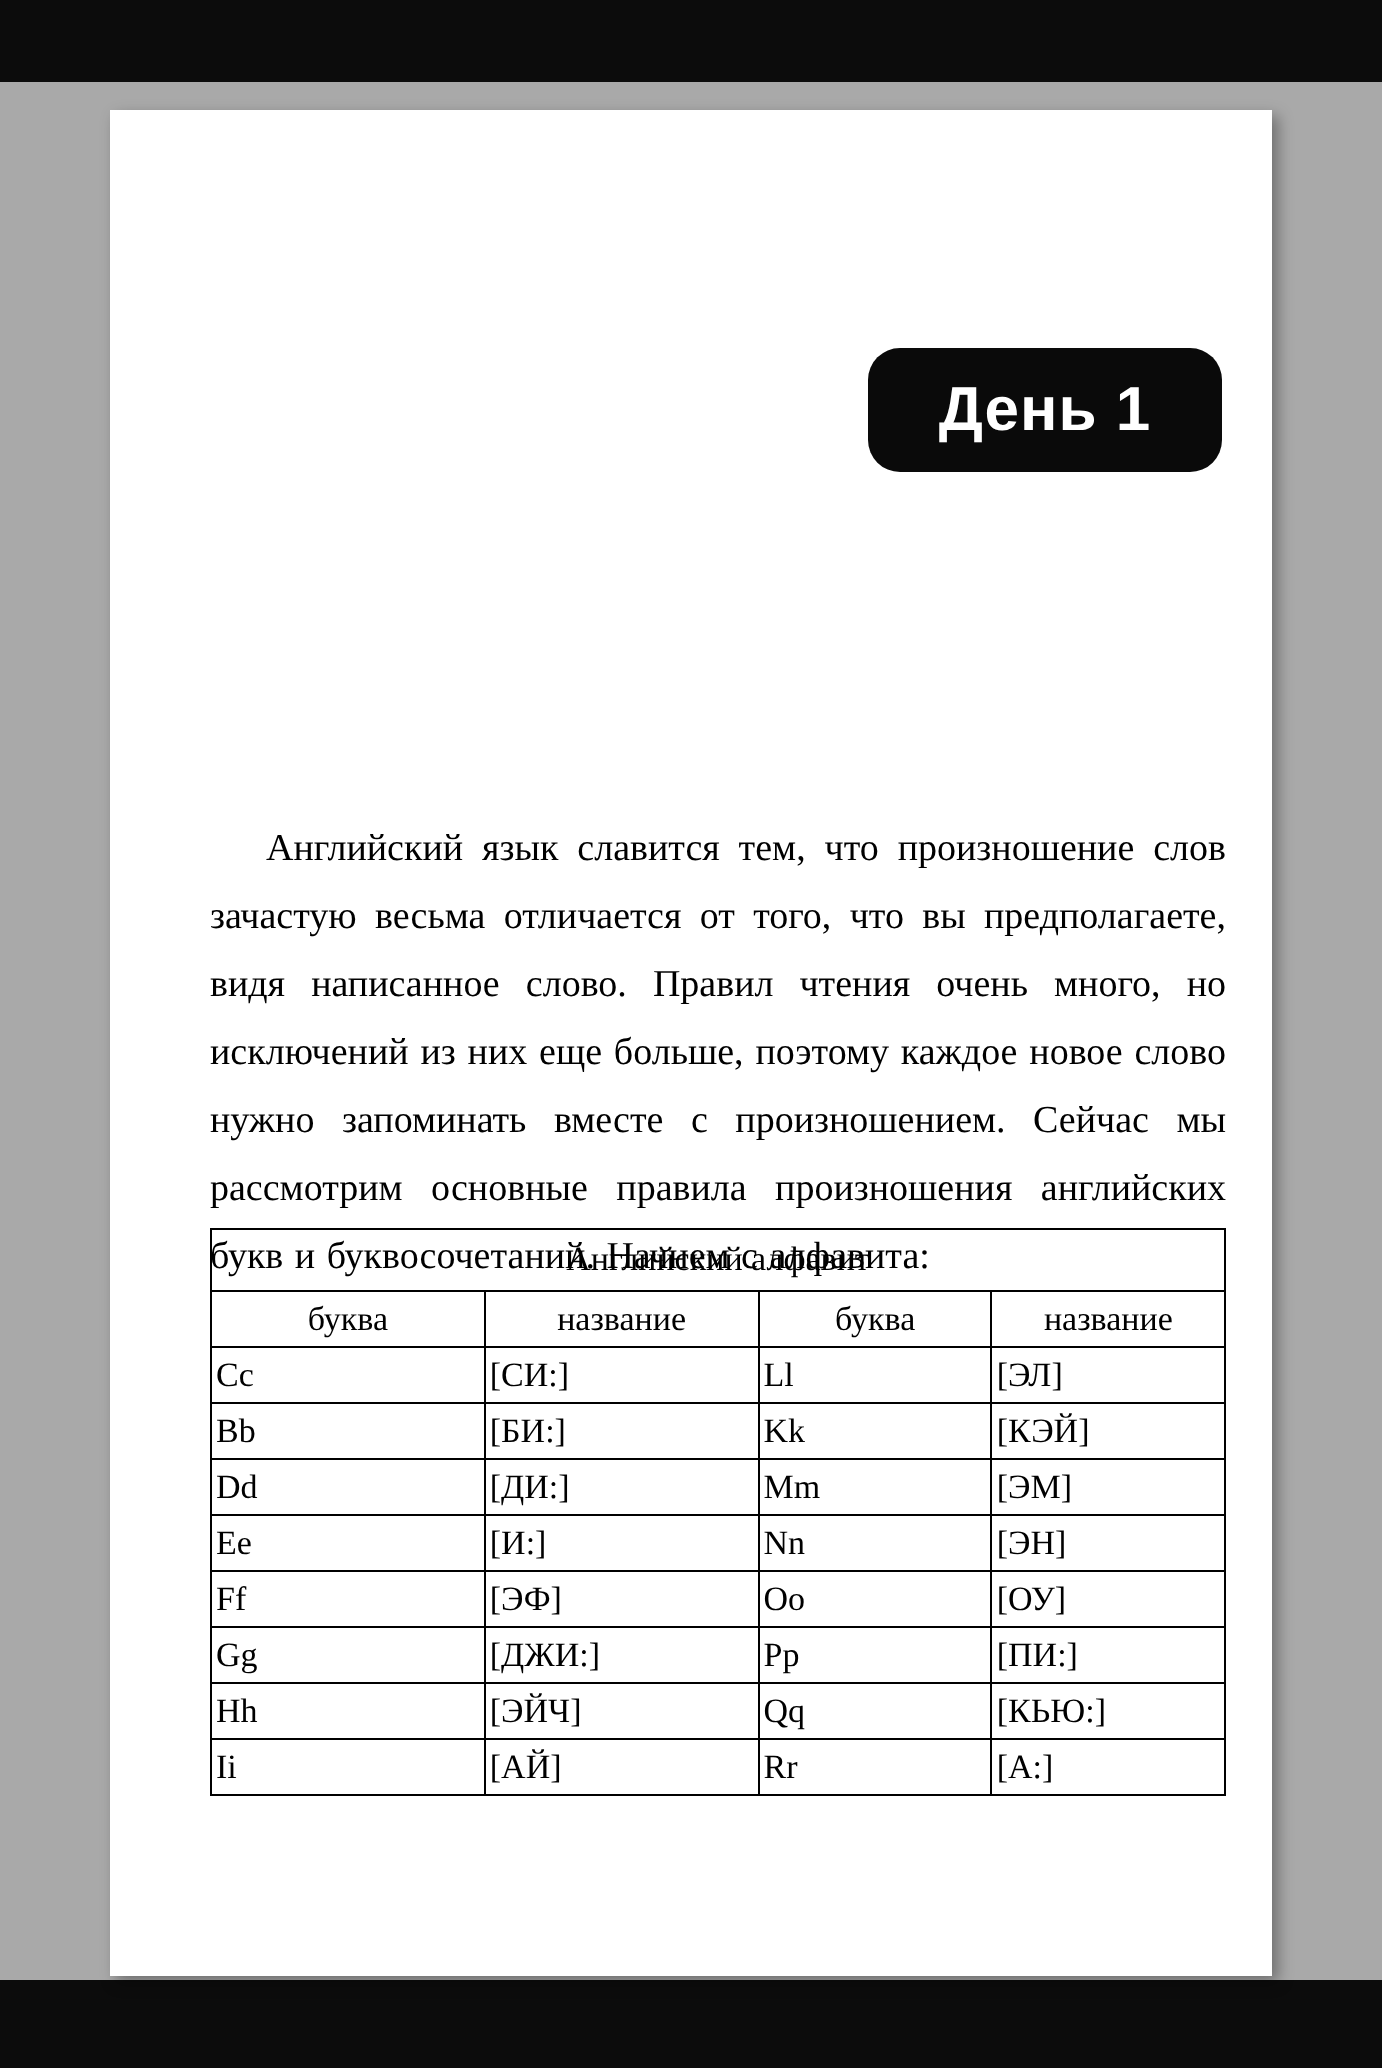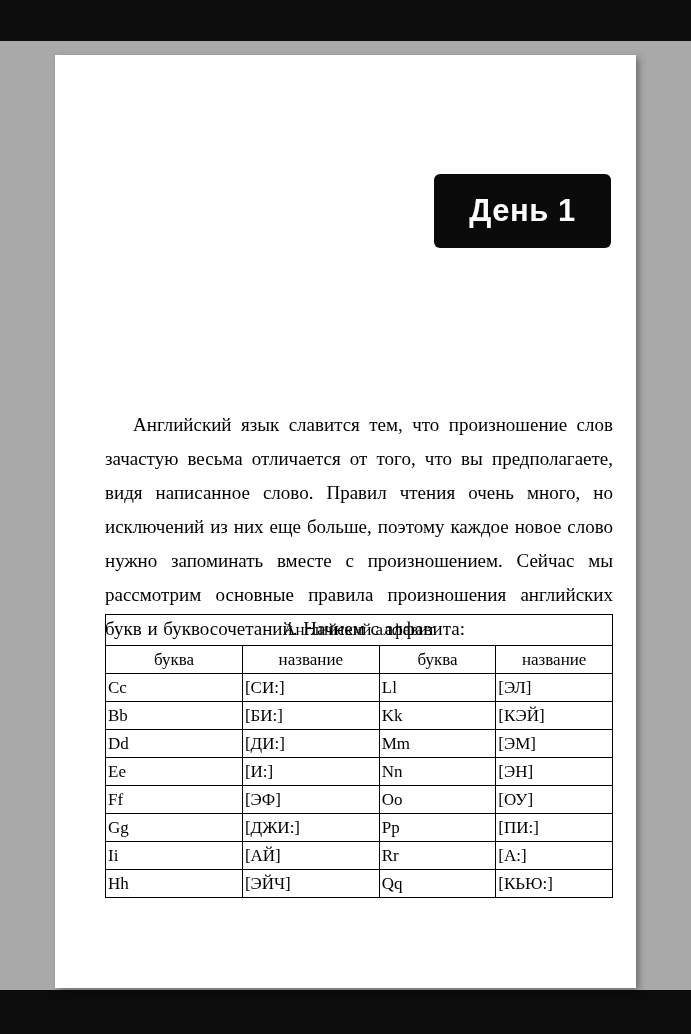--- a/index.html
+++ b/index.html
@@ -32,24 +32,24 @@
     height: 933px;
     background: var(--page-bg, #ffffff);
     box-shadow: 3px 3px 7px rgba(0,0,0,0.35);
   }
 
   .day-badge {
     position: absolute;
     top: 119px;
     right: 25px;
     width: 177px;
-    height: 74px;
+    height: 62px;
     background: var(--badge-bg, #0a0a0a);
     color: var(--badge-text, #ffffff);
-    border-radius: 6px;
+    border-radius: 16px;
     display: flex;
     align-items: center;
     justify-content: center;
     font-family: "Liberation Sans", sans-serif;
     font-weight: bold;
     font-size: 31px;
     letter-spacing: 0.5px;
   }
 
   .heading {
@@ -160,27 +160,27 @@
           <td>Oo</td>
           <td>[ОУ]</td>
         </tr>
         <tr>
           <td>Gg</td>
           <td>[ДЖИ:]</td>
           <td>Pp</td>
           <td>[ПИ:]</td>
         </tr>
         <tr>
+          <td>Hh</td>
+          <td>[ЭЙЧ]</td>
+          <td>Qq</td>
+          <td>[КЬЮ:]</td>
+        </tr>
+        <tr>
           <td>Ii</td>
           <td>[АЙ]</td>
           <td>Rr</td>
           <td>[А:]</td>
-        </tr>
-        <tr>
-          <td>Hh</td>
-          <td>[ЭЙЧ]</td>
-          <td>Qq</td>
-          <td>[КЬЮ:]</td>
         </tr>
       </tbody>
   </table>
 
 </div>
 
 </body></html>

